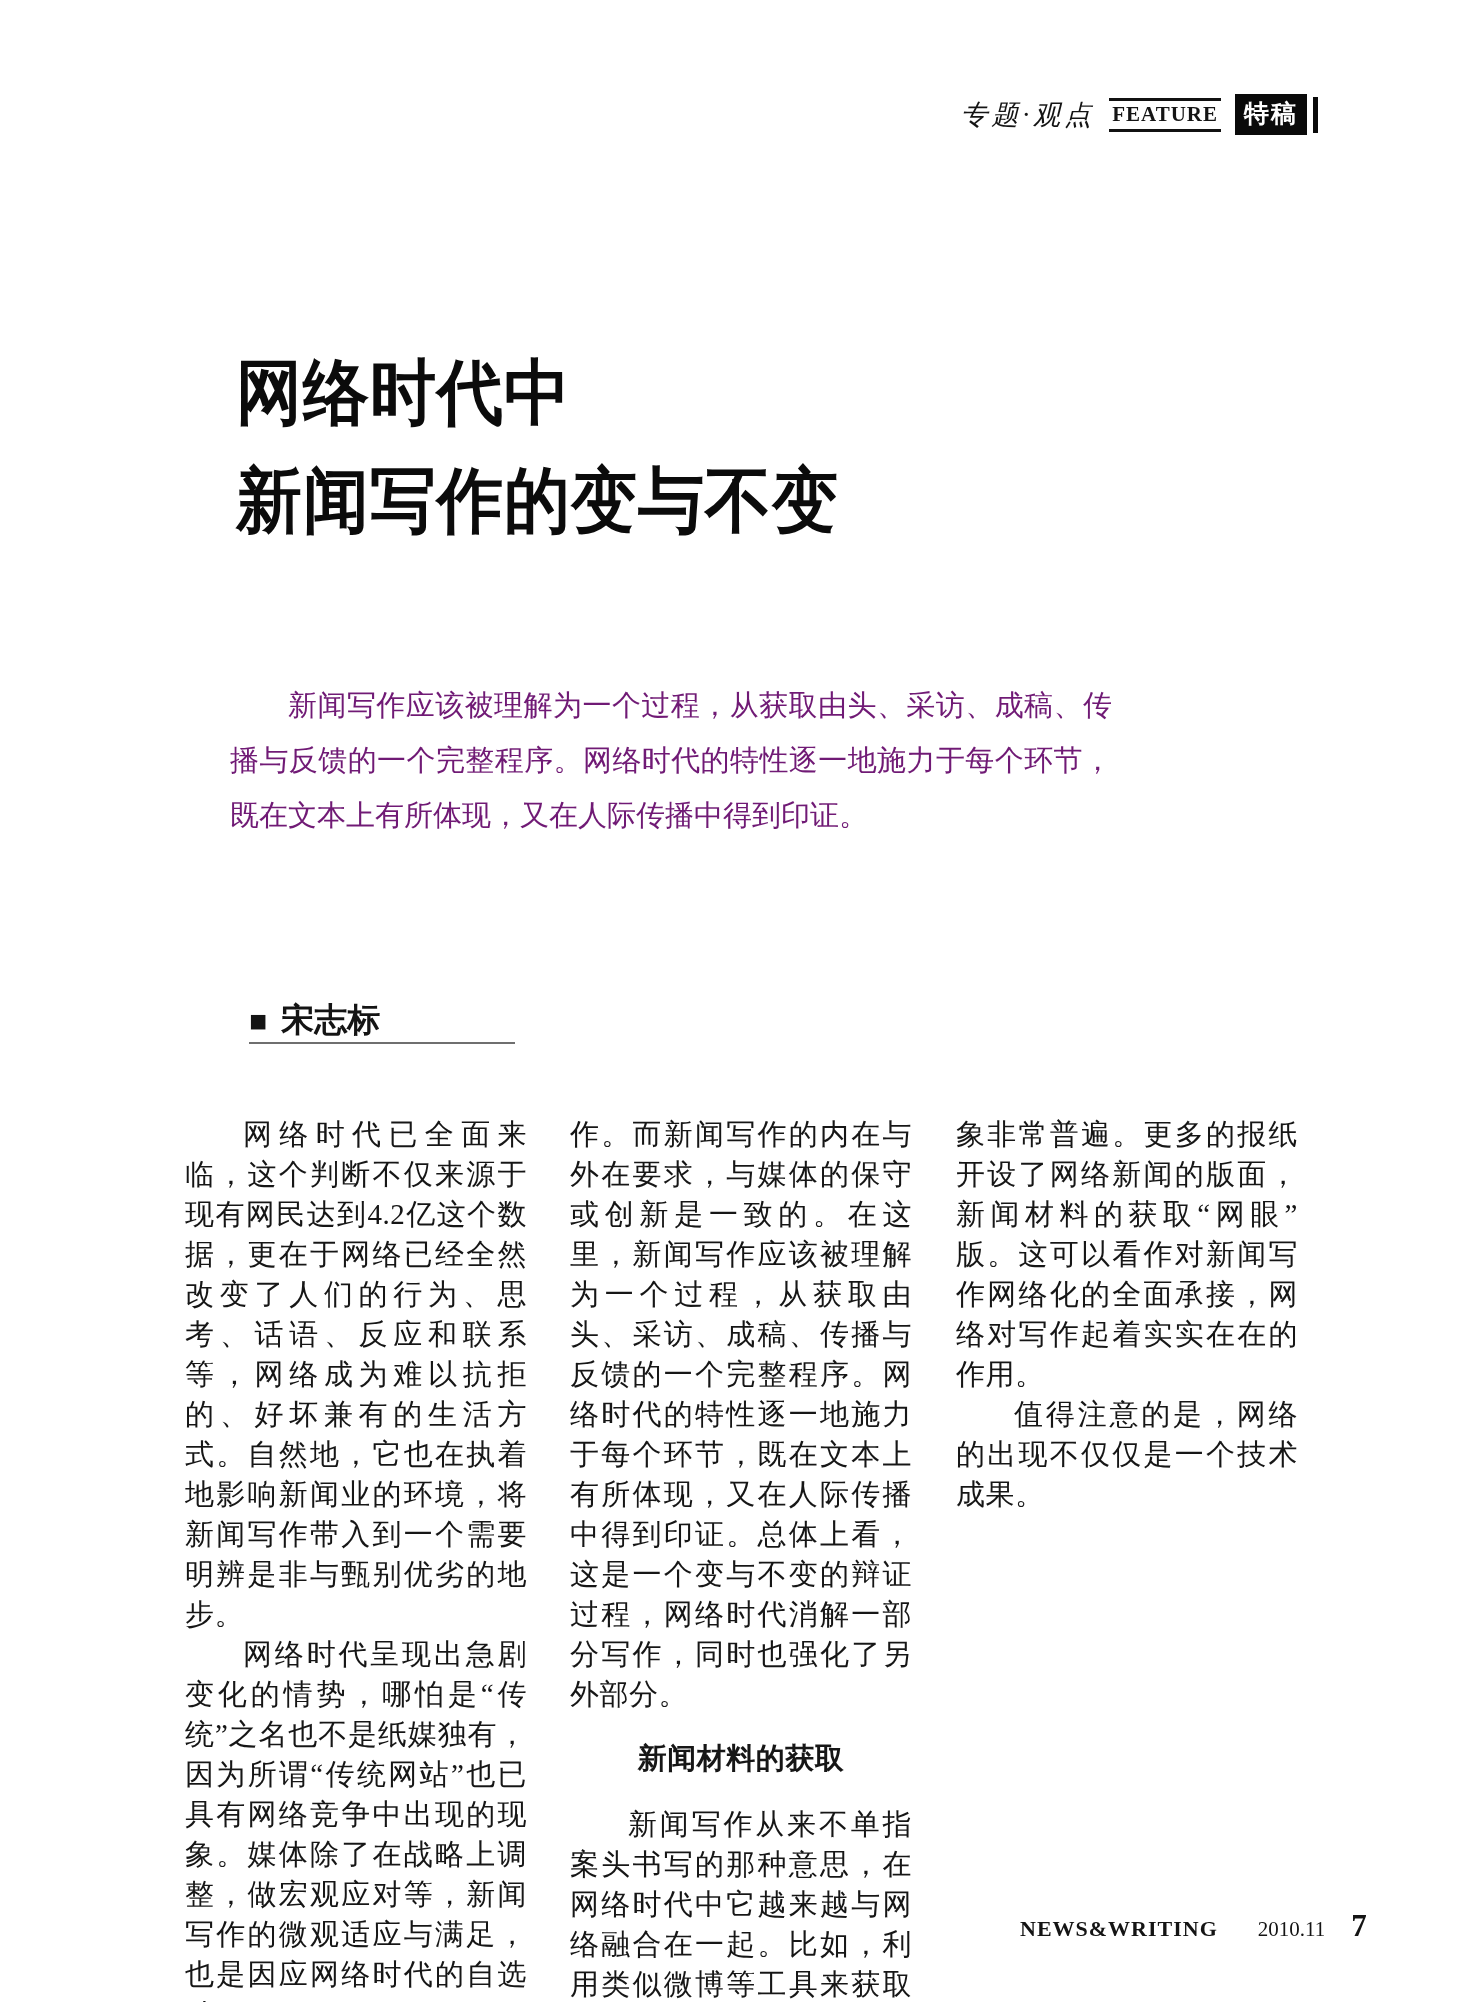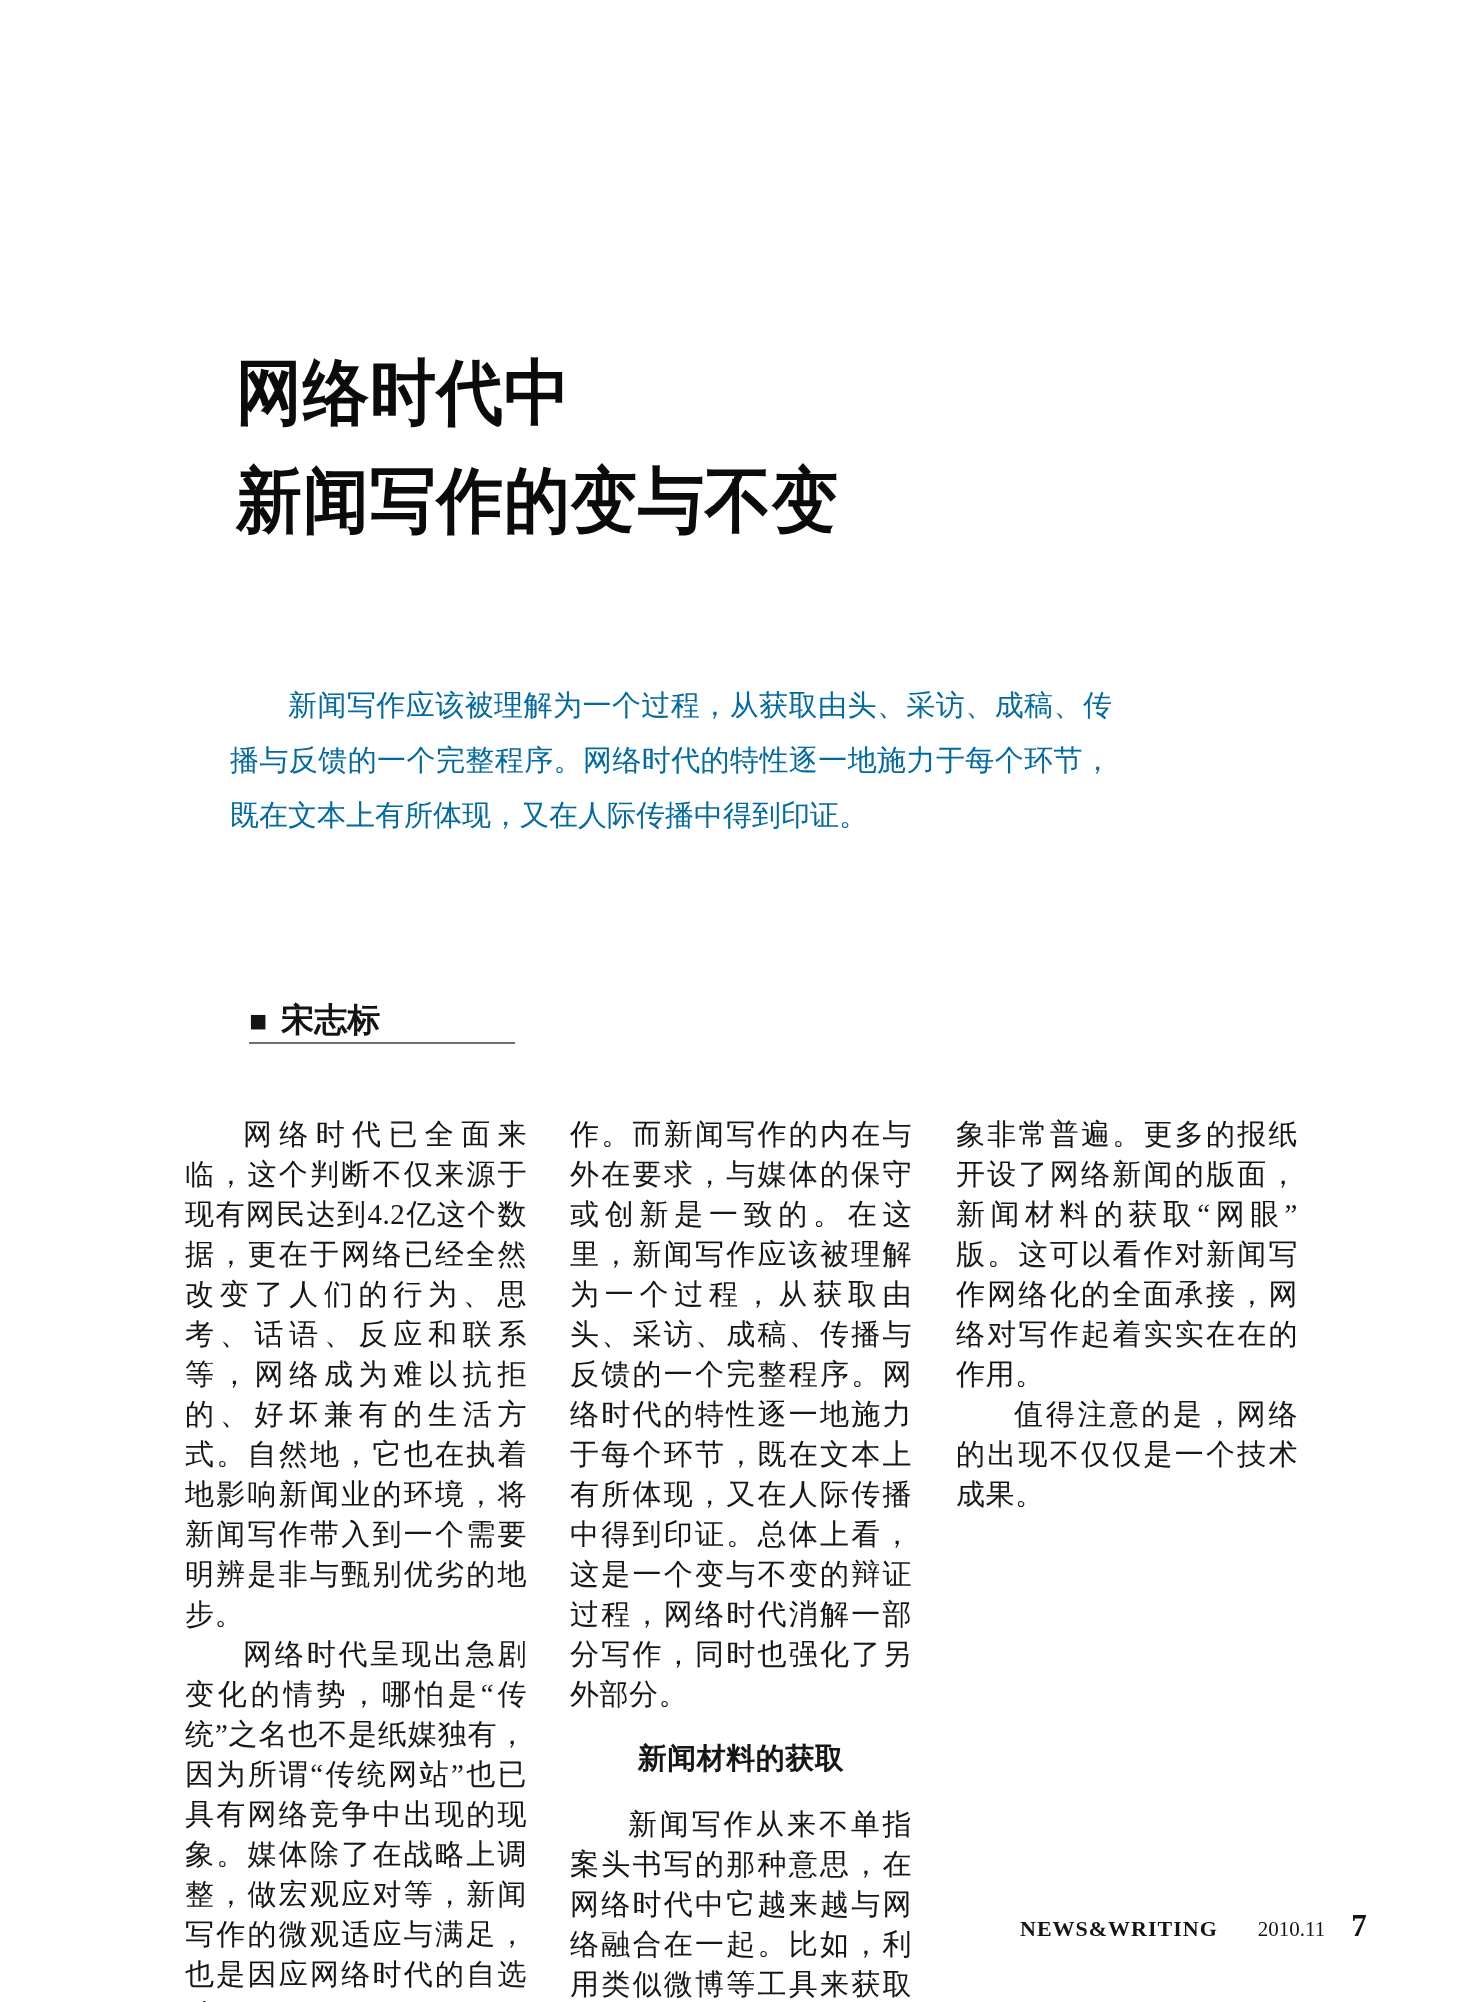--- a/index.html
+++ b/index.html
@@ -52,21 +52,21 @@
   }
 
   
   .abstract{
     position:absolute;left:230px;top:678px;margin:0;
     width:882px;
     font-family:"Liberation Sans", sans-serif;
     font-size:29px;line-height:55px;
     text-indent:2em;
     text-align:justify;
-    color:#0369a1;
+    color:#701a75;
   }
 
   
   .author{
     position:absolute;left:249px;top:998px;
     display:flex;align-items:center;gap:14px;
     font-family:"Liberation Sans", sans-serif;
     font-weight:bold;font-size:33px;
   }
   .author .marker{
@@ -116,20 +116,26 @@
   .footer .pageno{
     font-size:31px;font-weight:bold;margin-left:26px;
     font-family:"Liberation Serif", serif;
   }
 </style>
 </head>
 <body>
 
 <div class="page">
 
+  <div class="masthead">
+    <span class="section">专题·观点</span>
+    <span class="feature">FEATURE</span>
+    <span class="tagbox">特稿</span>
+    <span class="tagbar"></span>
+  </div>
 
   <h1 class="title">
     <span>网络时代中</span><br>
     <span>新闻写作的变与不变</span>
   </h1>
 
   <p class="abstract">新闻写作应该被理解为一个过程，从获取由头、采访、成稿、传播与反馈的一个完整程序。网络时代的特性逐一地施力于每个环节，既在文本上有所体现，又在人际传播中得到印证。</p>
 
   <div class="author">
     <span class="marker">■</span>

